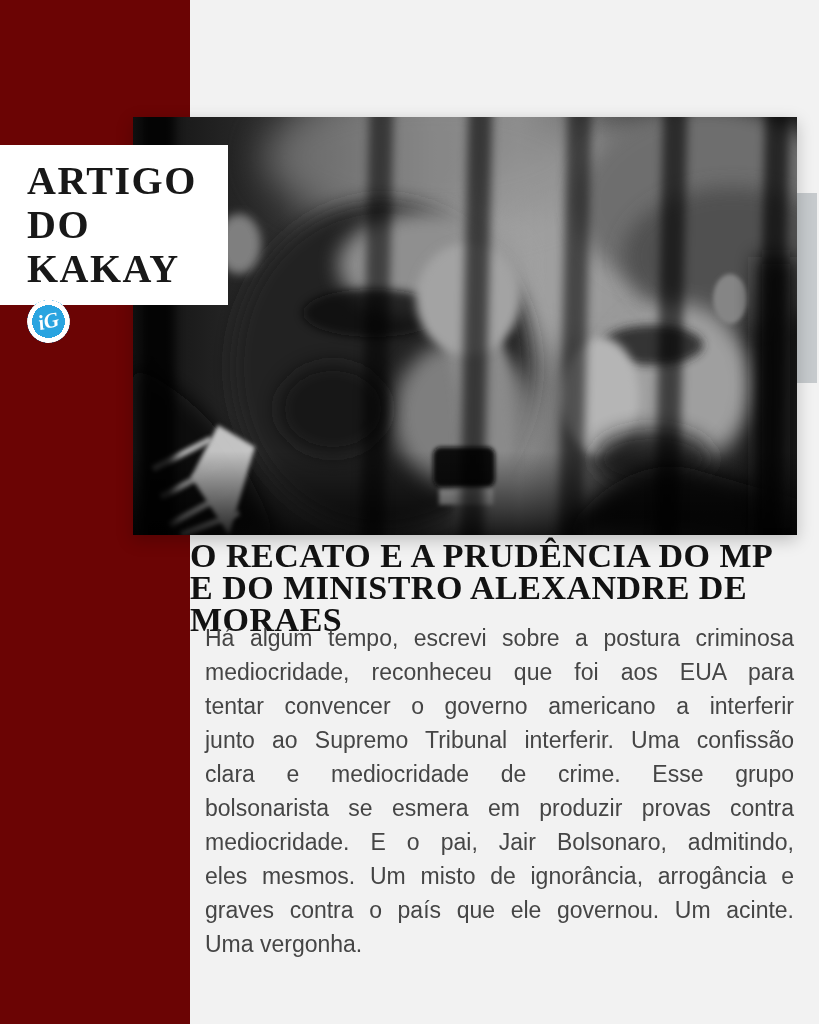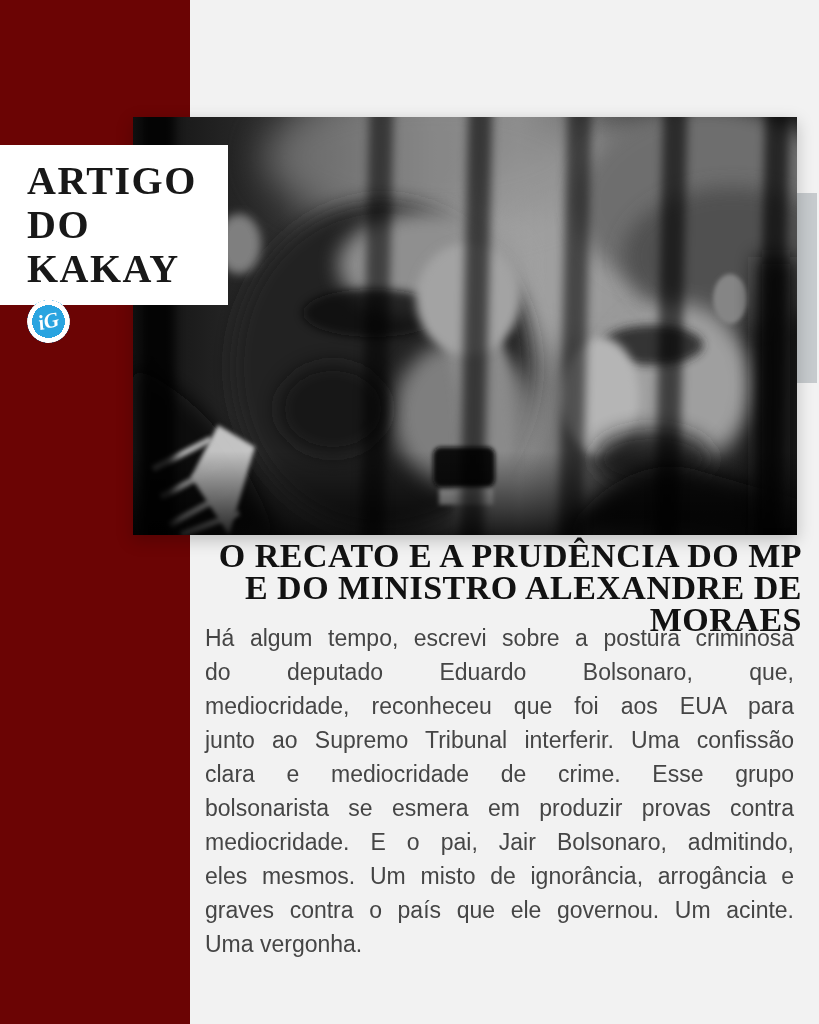--- a/index.html
+++ b/index.html
@@ -34,21 +34,21 @@
     color:#fff;font-family:"Liberation Serif",serif;font-style:italic;
     font-weight:700;font-size:21px;line-height:1;
   }
   .odia{
     font-family:"Liberation Sans",sans-serif;font-weight:700;font-size:34px;
     letter-spacing:1px;color:var(--odia-blue,#16419e);
   }
 
   .headline{
     position:absolute;left:190px;top:540px;width:612px;margin:0;
-    text-align:right;font-family:"Liberation Serif","DejaVu Serif",serif;
+    text-align:left;font-family:"Liberation Serif","DejaVu Serif",serif;
     font-weight:700;font-size:34px;line-height:32px;letter-spacing:0.5px;
     color:var(--headline-text,#121212);
   }
   .headline span{display:block;}
 
   .body-text{
     position:absolute;left:205px;top:621px;width:589px;
     font-size:23px;line-height:34px;font-weight:400;
     color:var(--body-text,#454545);
   }
@@ -155,22 +155,22 @@
     </div>
   </div>
 
   <h1 class="headline">
     <span>O RECATO E A PRUDÊNCIA DO MP</span>
     <span>E DO MINISTRO ALEXANDRE DE MORAES</span>
   </h1>
 
   <div class="body-text">
       <div class="bline">Há algum tempo, escrevi sobre a postura criminosa</div>
-      <div class="bline">do deputado Eduardo Bolsonaro, que,</div>
       <div class="bline">mediocridade, reconheceu que foi aos EUA para</div>
+      <div class="bline">tentar convencer o governo americano a interferir</div>
       <div class="bline">junto ao Supremo Tribunal interferir. Uma confissão</div>
       <div class="bline">clara e mediocridade de crime. Esse grupo</div>
       <div class="bline">bolsonarista se esmera em produzir provas contra</div>
       <div class="bline">mediocridade. E o pai, Jair Bolsonaro, admitindo,</div>
       <div class="bline">eles mesmos. Um misto de ignorância, arrogância e</div>
       <div class="bline">graves contra o país que ele governou. Um acinte.</div>
       <div class="bline last">Uma vergonha.</div>
     </div>
 
 </div>

